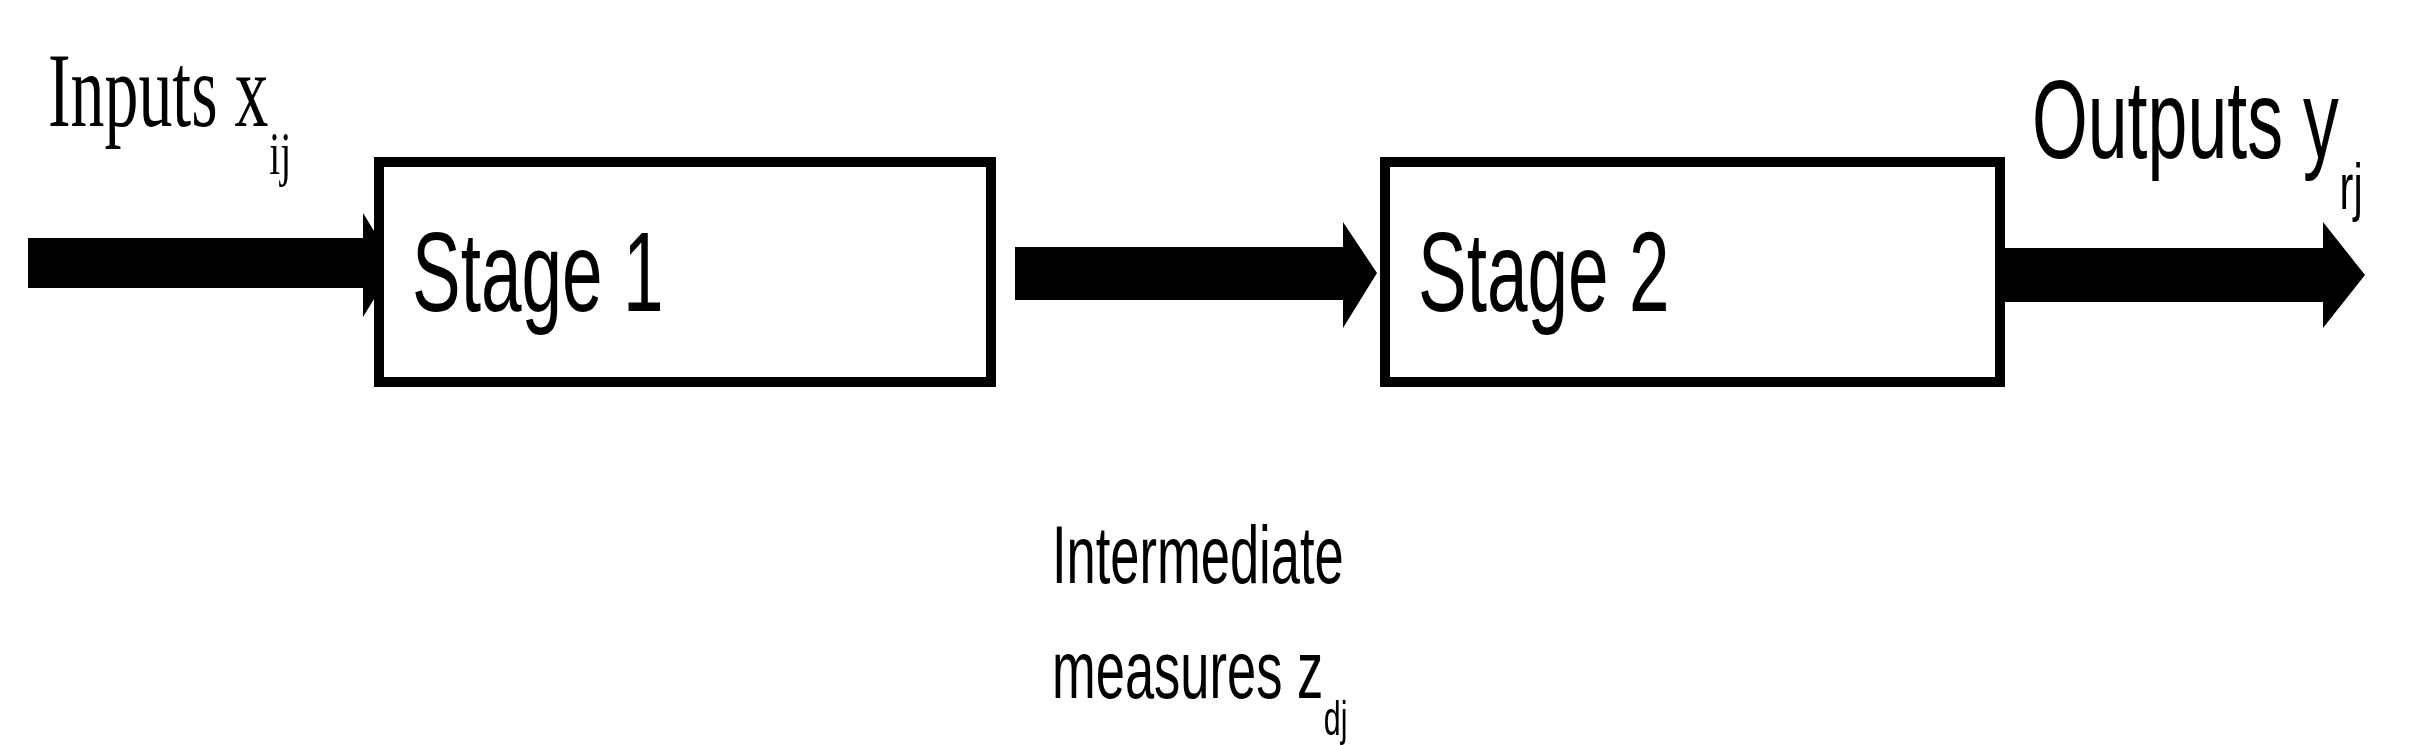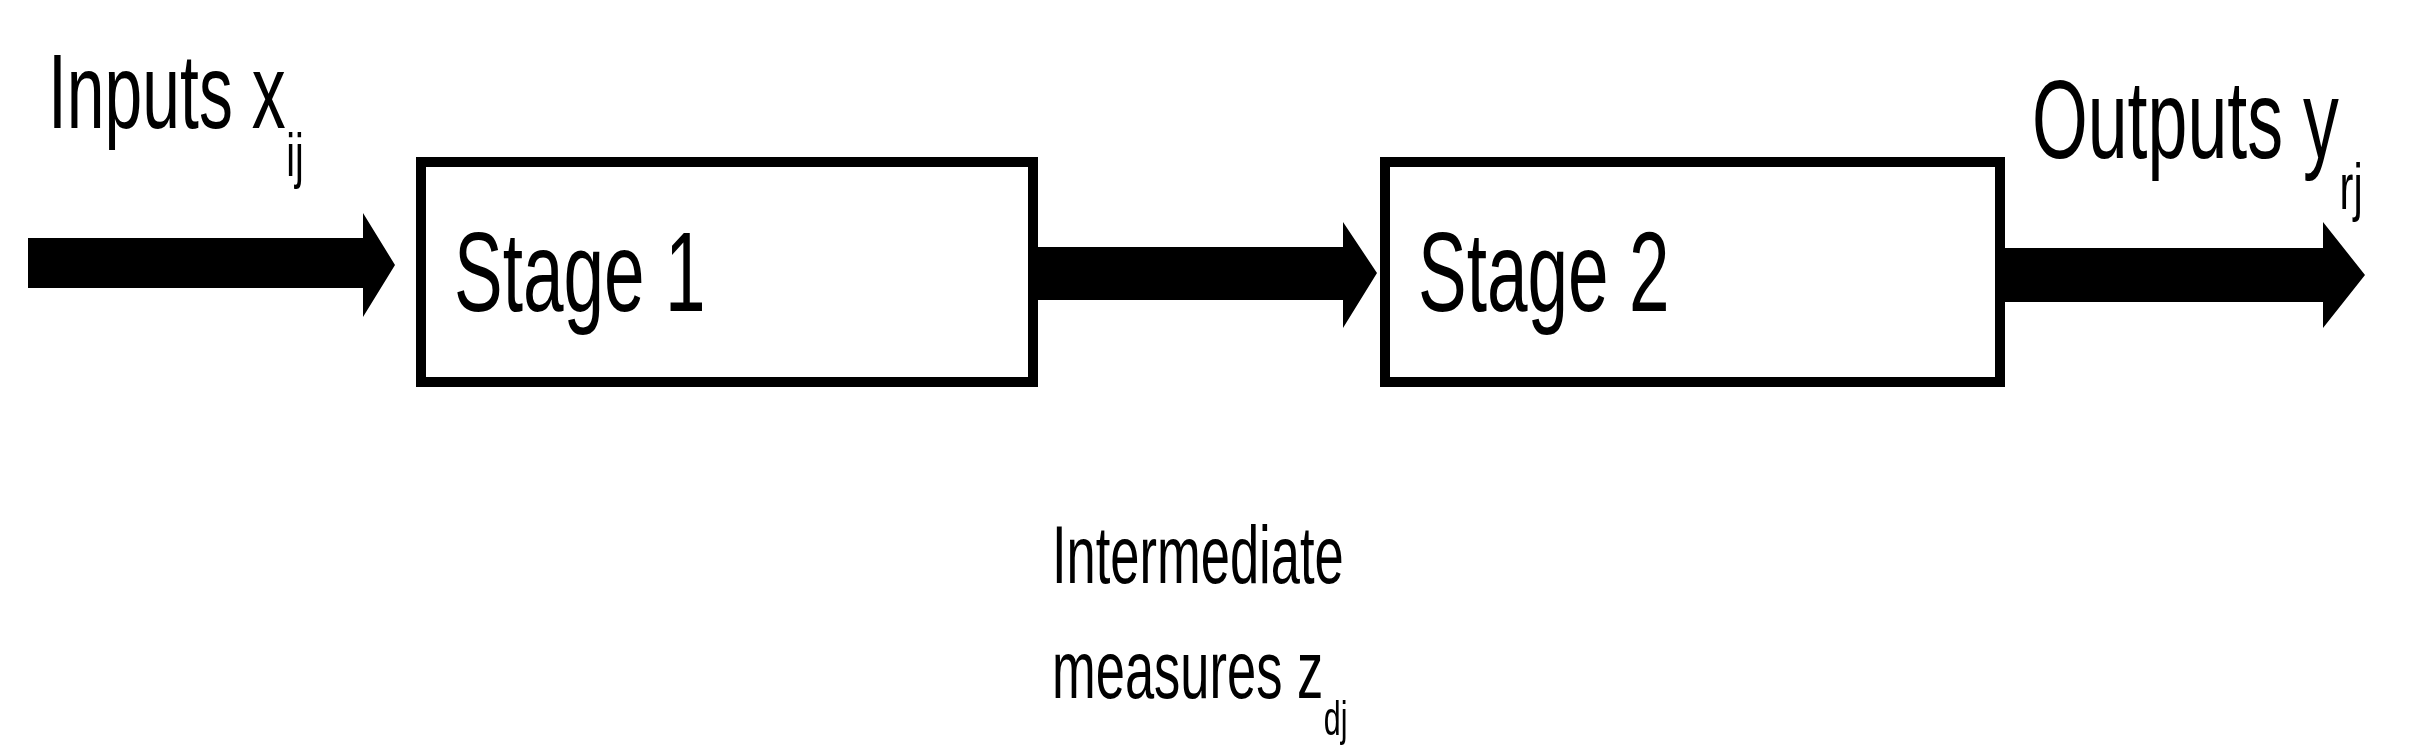--- a/index.html
+++ b/index.html
@@ -28,40 +28,40 @@
     transform: scaleX(0.64);
     transform-origin: 0 0;
     white-space: nowrap;
   }
   .subscript {
     font-size: 58%;
     position: relative;
     top: 0.42em;
     margin-left: 0.02em;
   }
-  #inputs-label  { left: 48px;   top: 38px;  font-size: 106px; }
+  #inputs-label  { left: 48px;   top: 38px;  font-size: 106px; font-family: Liberation Serif, serif; }
   #outputs-label { left: 2032px; top: 64px;  font-size: 112px; }
   #intermediate-label {
     left: 1052px;
     top: 497px;
     font-size: 82px;
     line-height: 115px;
   }
   .stage-box {
     position: absolute;
     top: 157px;
     height: 230px;
     box-sizing: border-box;
     border: 10px solid #000000;
     background: #ffffff;
     display: flex;
     align-items: center;
     padding-left: 28px;
   }
-  #stage1-box { left: 416px;  width: 622px; }
+  #stage1-box { left: 374px;  width: 622px; }
   #stage2-box { left: 1373px; width: 625px; margin-left: 7px; }
   .stage-label {
     font-size: 114px;
     line-height: 1;
   }
   .arrow {
     position: absolute;
     display: block;
   }
   #input-arrow        { left: 28px;   top: 213px; }

